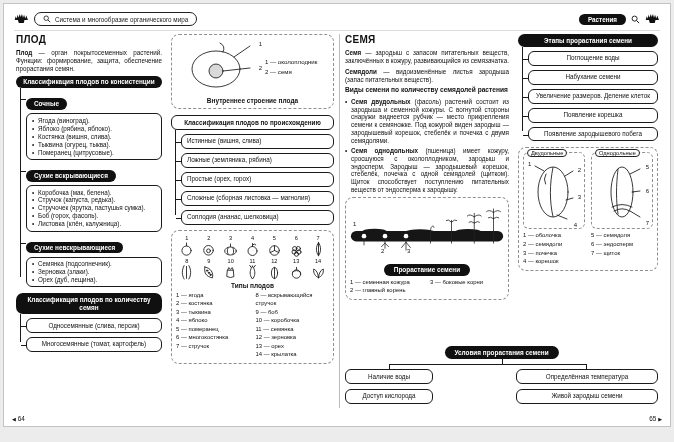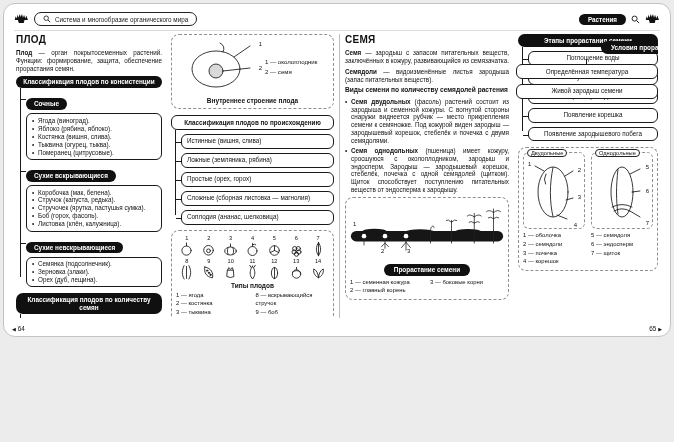--- a/index.html
+++ b/index.html
@@ -1,31 +1,31 @@
 <!DOCTYPE html>
 <html><head>
 <meta charset="utf-8">
 <style>
   * { margin:0; padding:0; box-sizing:border-box; }
   html,body { width:674px; height:442px; }
   body { background:#ececec; font-family:"Liberation Sans", sans-serif; color:#111; overflow:hidden; position:relative; }
-  .spread { position:absolute; left:3px; top:3px; width:668px; height:334px; background:#fff; border:1px solid #c3c3c3; border-radius:12px; overflow:hidden; }
+  .spread { position:absolute; left:3px; top:3px; width:668px; height:424px; background:#fff; border:1px solid #c3c3c3; border-radius:0; overflow:hidden; }
 
   
   .topbar { position:absolute; top:7px; left:10px; right:10px; height:16px; display:flex; align-items:center; gap:5px; }
   .search { display:flex; align-items:center; gap:4px; border:1px solid #222; border-radius:8px; height:14px; padding:0 8px; font-size:6.3px; color:#222; background:#fff; }
   .sp { flex:1; }
   .tag { background:#101010; color:#fff; border-radius:8px; padding:2px 9px; font-size:6.3px; font-weight:bold; }
   .hrule { position:absolute; top:26px; left:10px; right:10px; height:1px; background:#dcdcdc; }
 
   
   .pages { position:absolute; top:30px; left:12px; right:12px; bottom:18px; display:flex; overflow:hidden; }
   .pleft { width:318px; flex:none; display:flex; gap:9px; overflow:hidden; }
   .gutter { width:1px; background:#bdbdbd; margin:0 5px; flex:none; }
-  .pright { flex:1; display:flex; flex-direction:row; overflow:hidden; }
+  .pright { flex:1; display:flex; flex-direction:column; overflow:hidden; }
   .rtop { display:flex; gap:9px; flex:1; min-height:0; }
   .c1 { width:146px; flex:none; }
   .c2 { flex:1; min-width:0; }
   .c3 { flex:1; min-width:0; }
   .c4 { width:140px; flex:none; }
 
   .ptitle { font-size:10px; font-weight:bold; letter-spacing:.3px; margin-bottom:4px; }
   .txt { font-size:6.3px; line-height:1.25; text-align:justify; margin-bottom:3px; }
   .subhead { font-size:6.6px; font-weight:bold; line-height:1.25; margin:2px 0 3px; }
   .pill-dark { background:#101010; color:#fff; font-weight:bold; font-size:6.4px; line-height:1.22; text-align:center; border-radius:7px; padding:2.5px 6px; }

